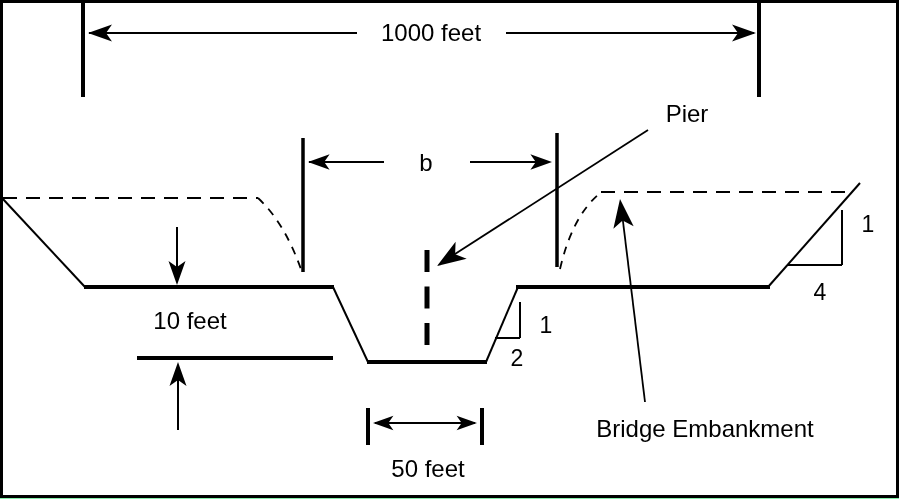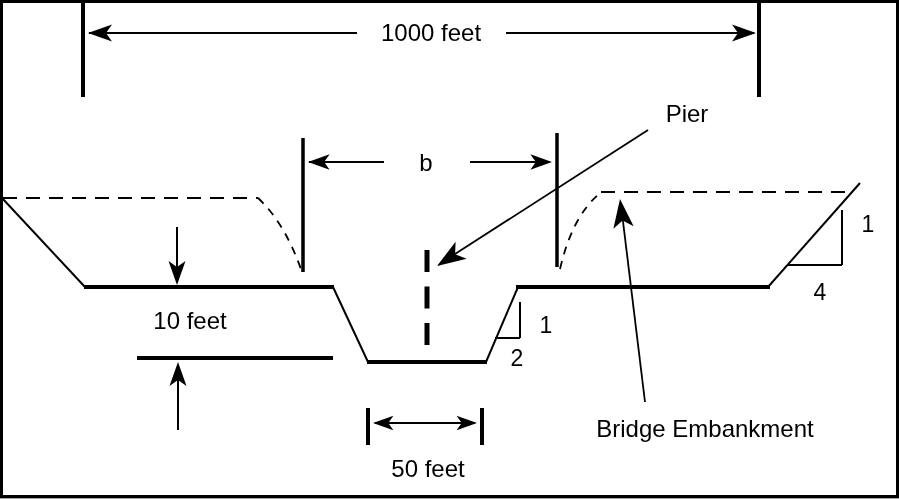--- a/index.html
+++ b/index.html
@@ -4,21 +4,21 @@
 <style>
   html, body {
     margin: 0;
     padding: 0;
     background: #ffffff;
   }
   .canvas {
     position: relative;
     width: 899px;
     height: 499px;
-    background: #a3a3a3;
+    background: #86efac;
     overflow: hidden;
   }
   svg {
     display: block;
   }
   .ink-line {
     stroke: #000000;
     fill: none;
   }
   .ink-fill {

